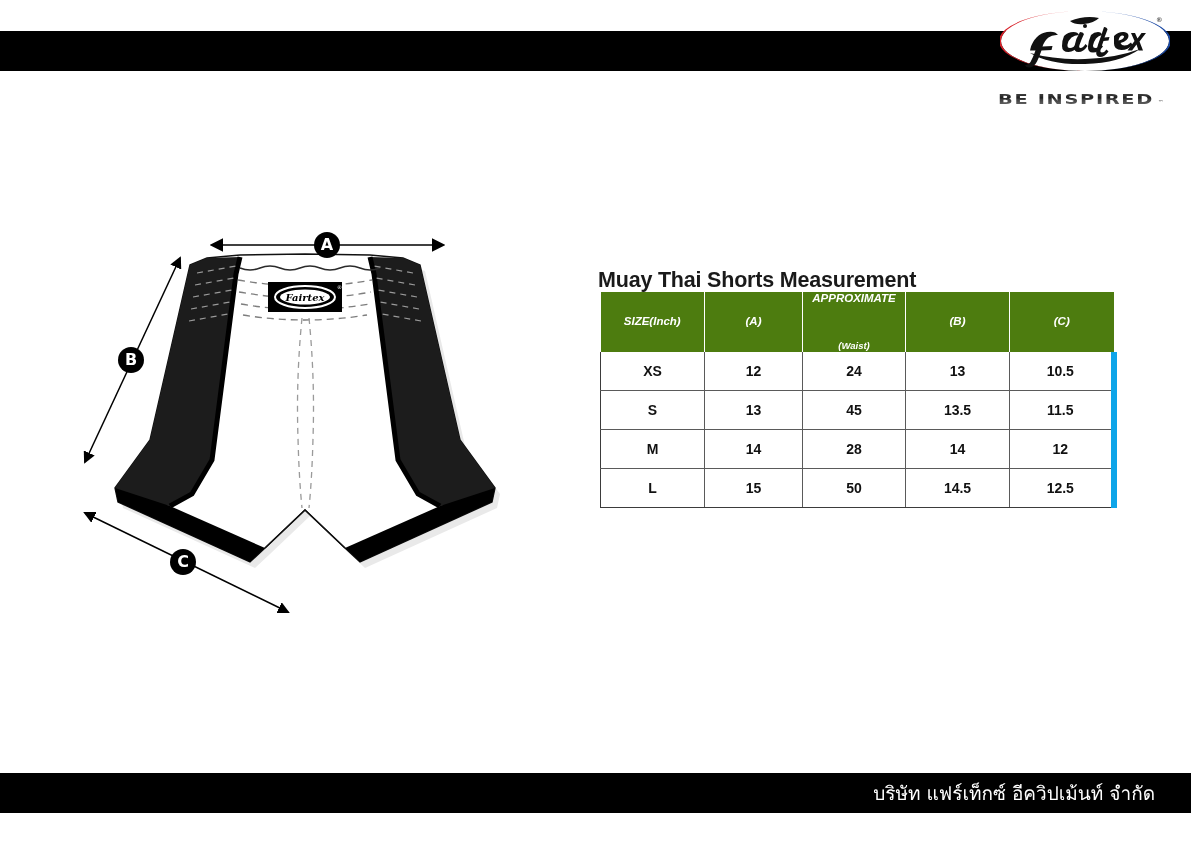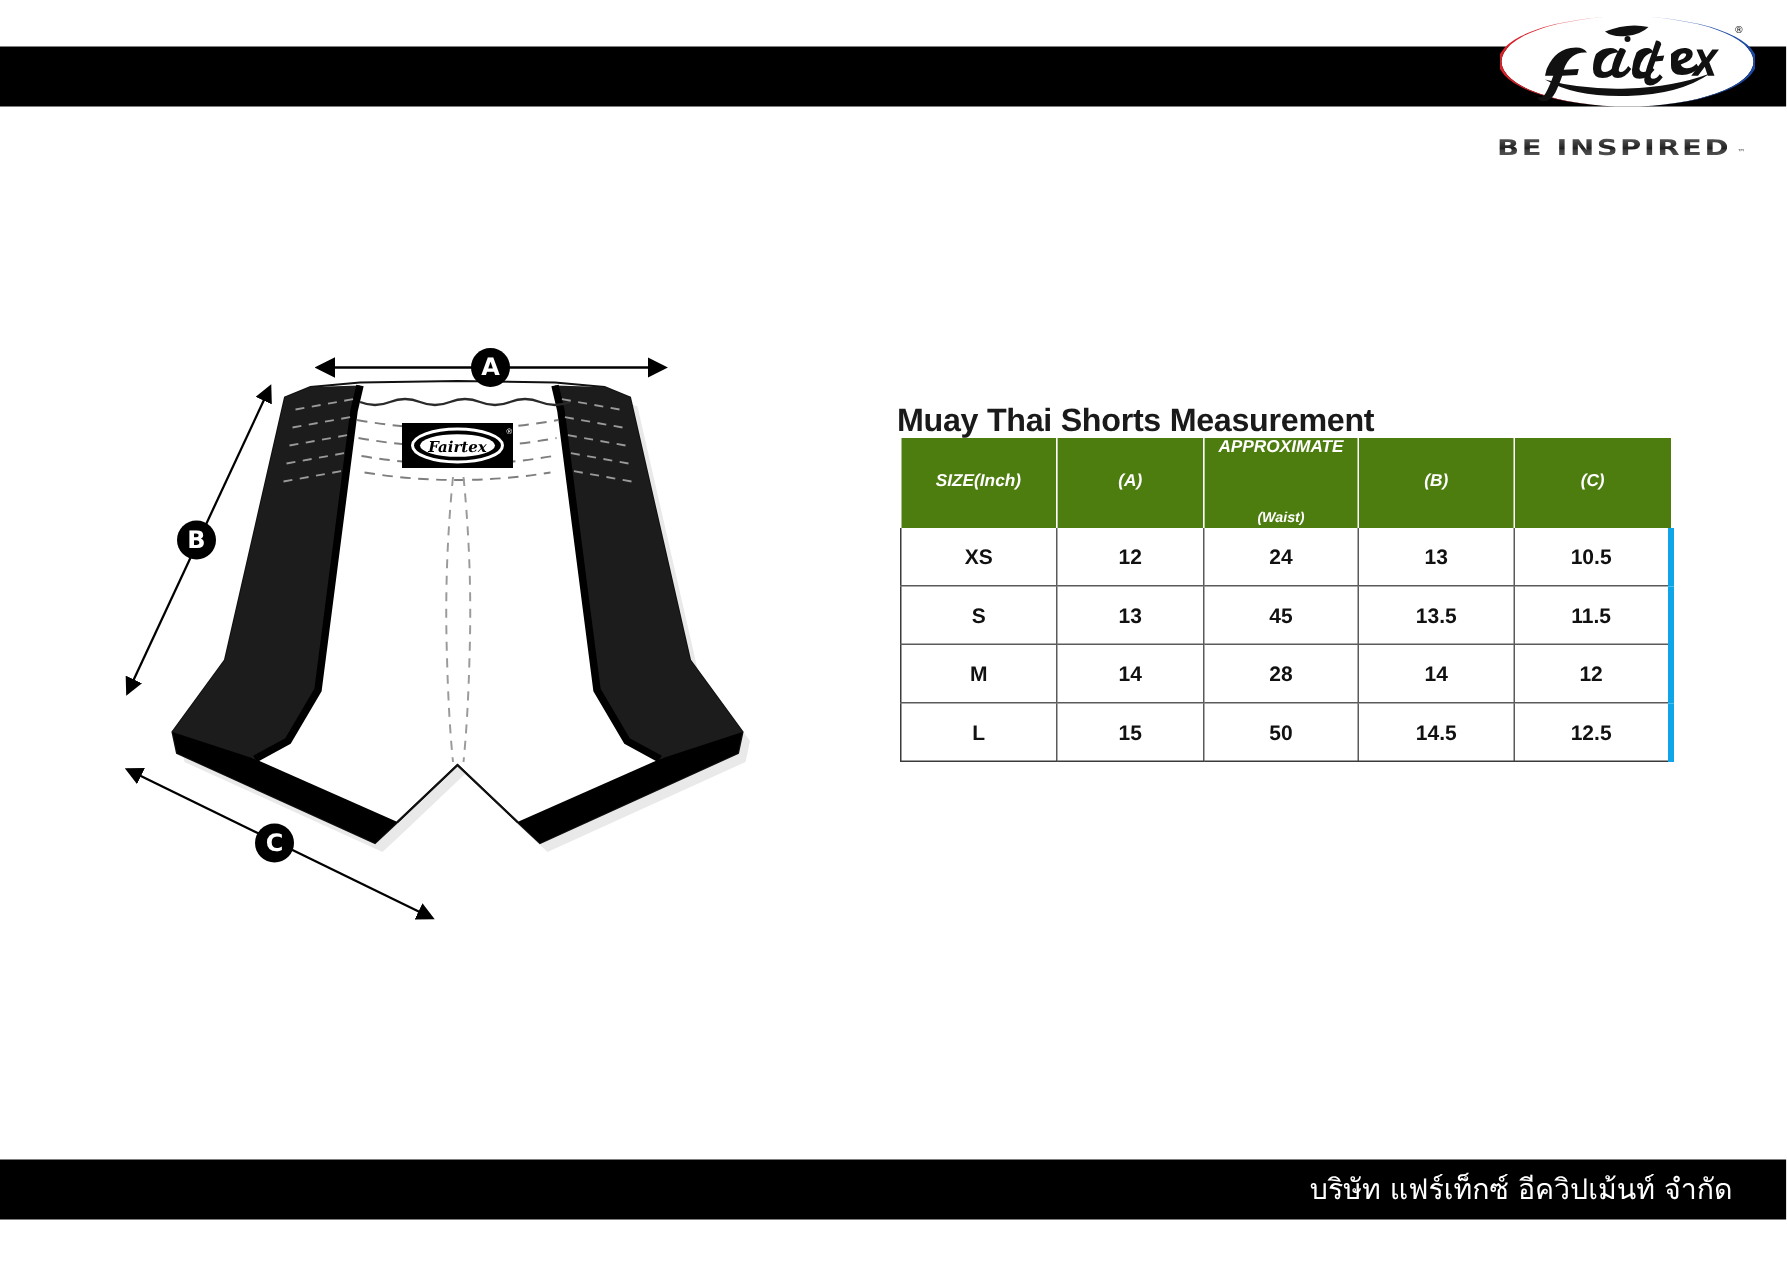--- a/index.html
+++ b/index.html
@@ -109,21 +109,21 @@
     text-align: center;
     vertical-align: middle;
     font-size: 14px;
     font-weight: bold;
     color: #111111;
     background: #ffffff;
     border-right: 1px solid #5a5a5a;
     border-bottom: 1px solid #5a5a5a;
   }
   #size-table td:first-child { border-left: 1px solid #3b3b3b; margin-left: 20px; }
-  #size-table td:last-child  { border-right: 4px solid #0ea5e9; }
+  #size-table td:last-child  { border-right: 6px solid #0ea5e9; }
   #size-table tbody tr:last-child td { border-bottom: 1px solid #3b3b3b; }
   .col-size { width: 104px; }
   .col-a    { width: 98px; }
   .col-w    { width: 103px; }
   .col-b    { width: 104px; }
   .col-c    { width: 104px; }
 
   
   #note {
     position: absolute;

